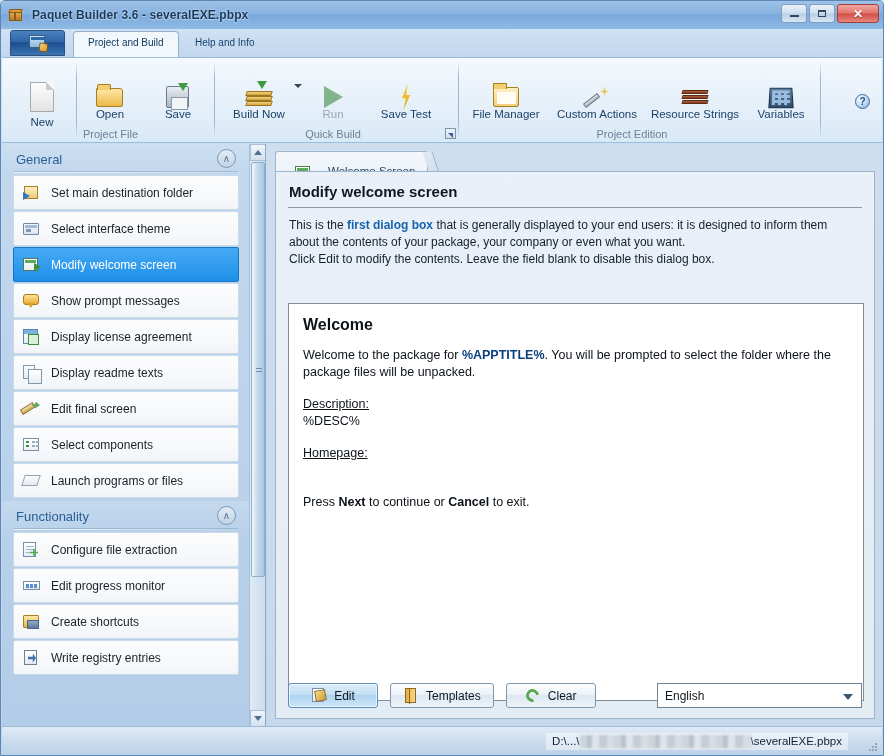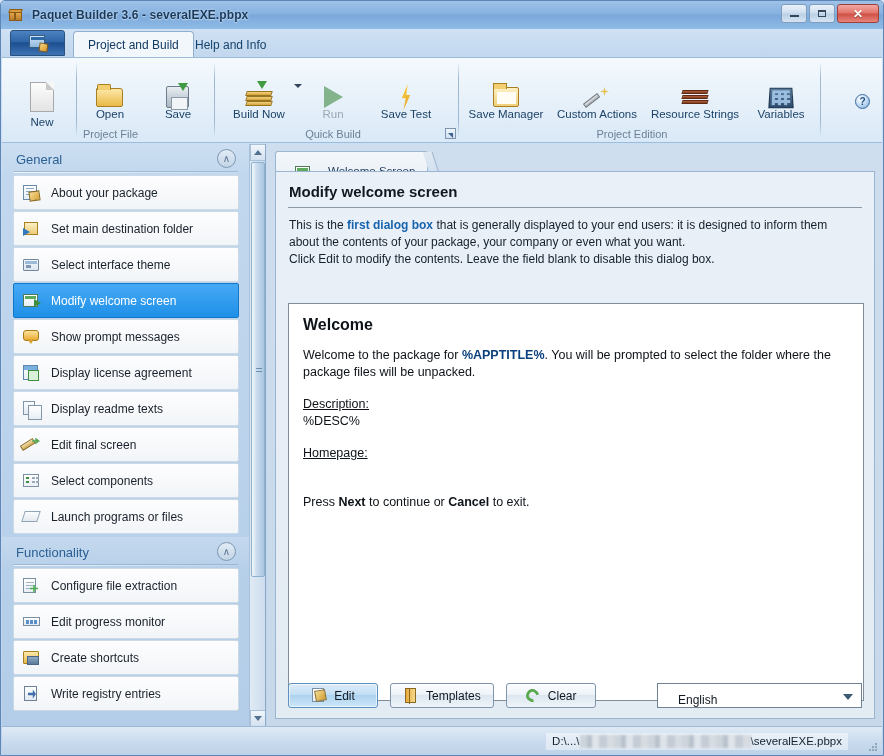--- a/index.html
+++ b/index.html
@@ -93,23 +93,23 @@
     content:''; position:absolute; left:1px; top:1px; width:13px; height:3px;
     background:#2f6aa8;
   }
   .appicon .pen {
     position: absolute; right: -1px; bottom: -1px; width: 9px; height: 9px;
     background: linear-gradient(135deg, #f4d27a, #d89a2c);
     border: 1px solid #8a5c18; transform: rotate(8deg);
   }
   .rtab {
     position: absolute; top: 3px; height: 25px;
-    padding: 0 14px;
-    font-size: 12px; color: #16436e;
-    display: flex; align-items: center;
+    padding: 9px 14px;
+    font-size: 10px; color: #16436e;
+    display: flex; align-items: flex-end;
     border-radius: 4px 4px 0 0;
   }
   .rtab.active {
     background: #f2f7fc;
     border: 1px solid #8fb0d0;
     border-bottom: none;
     color: #123a61;
     top: 2px; height: 26px;
   }
 
@@ -421,22 +421,22 @@
   .bic-edit::after{content:'';position:absolute;right:-3px;bottom:0;width:9px;height:9px;
       background:linear-gradient(135deg,#f7dc92,#cf9a2e);border:1px solid #8a6a20;transform:rotate(-10deg);}
   .bic-tpl { position:absolute;left:2px;top:0;width:11px;height:15px;
       background:linear-gradient(to right,#e8a93a,#f6d98c);border:1px solid #8a6a20;}
   .bic-tpl::after{content:'';position:absolute;left:3px;top:0;width:1px;height:15px;background:#8a6a20;}
   .bic-clear { position:absolute;left:1px;top:1px;width:13px;height:13px;border-radius:50%;
       border:3px solid #5aa84f; border-right-color:transparent; transform:rotate(35deg);}
   #lang-select {
     position:absolute; right:12px; bottom:10px; width:205px; height:25px;
     background:#ffffff; border:1px solid #6f8296;
-    display:flex; align-items:flex-end;
-    font-size:12px; color:#101820; padding-left:20px;
+    display:flex; align-items:center;
+    font-size:12px; color:#101820; padding-left:7px;
   }
   #lang-select .arrow {
     position:absolute; right:8px; top:10px; width:0;height:0;
     border-left:5px solid transparent;border-right:5px solid transparent;border-top:6px solid #3e5871;
   }
 
   
   #statusbar {
     position:absolute; left:1px; bottom:0; width:880px; height:29px;
     background: linear-gradient(to bottom, #dfeaf5 0%, #cbdcee 50%, #bcd2e8 100%);
@@ -564,21 +564,21 @@
       <div id="dlg-launcher" style="right:-8px;"></div>
     </div>
     <div class="rsep" style="left:456px;"></div>
 
     <div class="rgroup" style="left:460px; width:355px;">
       <div class="items">
         <div class="ritem" style="width:88px;">
           <div class="ricon">
               <div class="ic-fm"></div>
             </div>
-          <div class="lbl">Save Manager</div>
+          <div class="lbl">File Manager</div>
         </div>
         <div class="ritem" style="width:94px;">
           <div class="ricon">
             <div class="ic-wand">
                 <span class="stick"></span>
                 <span class="spark"></span>
               </div>
           </div>
           <div class="lbl">Custom Actions</div>
         </div>
@@ -608,26 +608,20 @@
     <div id="sbinner">
 
       <div class="sb-header">
         <span>General</span>
         <span class="sb-chev">∧</span>
         <span class="rule"></span>
       </div>
 
       <div class="sb-item">
         <span class="sicon">
-            <i class="si-doc-pen"></i>
-          </span>
-        <span class="stxt">About your package</span>
-      </div>
-      <div class="sb-item">
-        <span class="sicon">
             <i class="si-folder-arr"></i>
           </span>
         <span class="stxt">Set main destination folder</span>
       </div>
       <div class="sb-item">
         <span class="sicon">
             <i class="si-theme"></i>
           </span>
         <span class="stxt">Select interface theme</span>
       </div>

